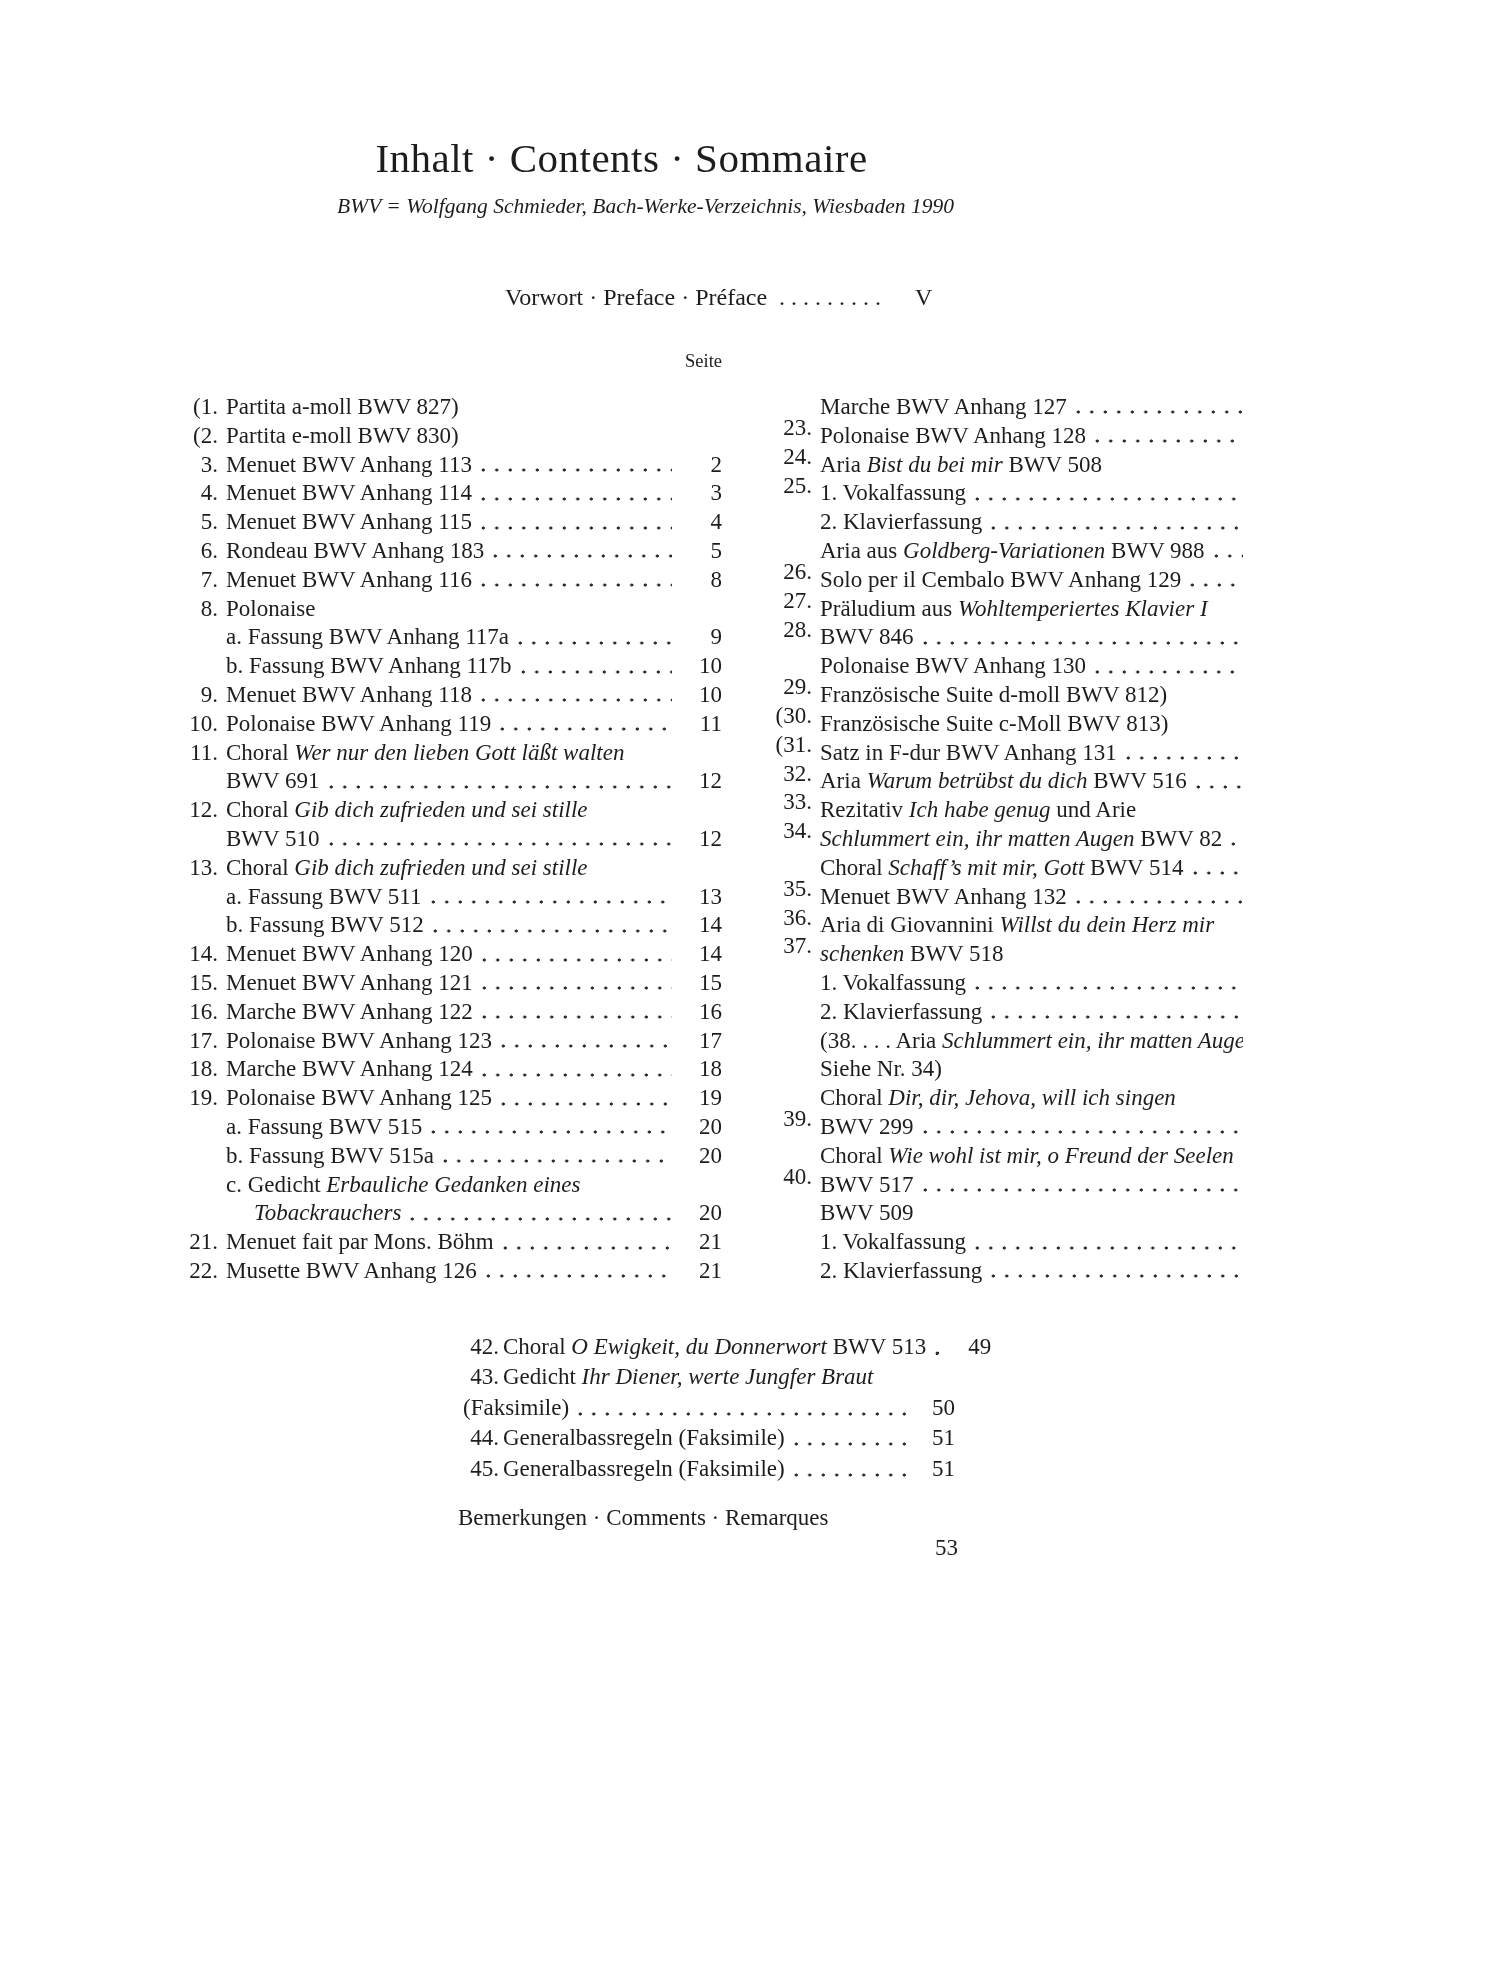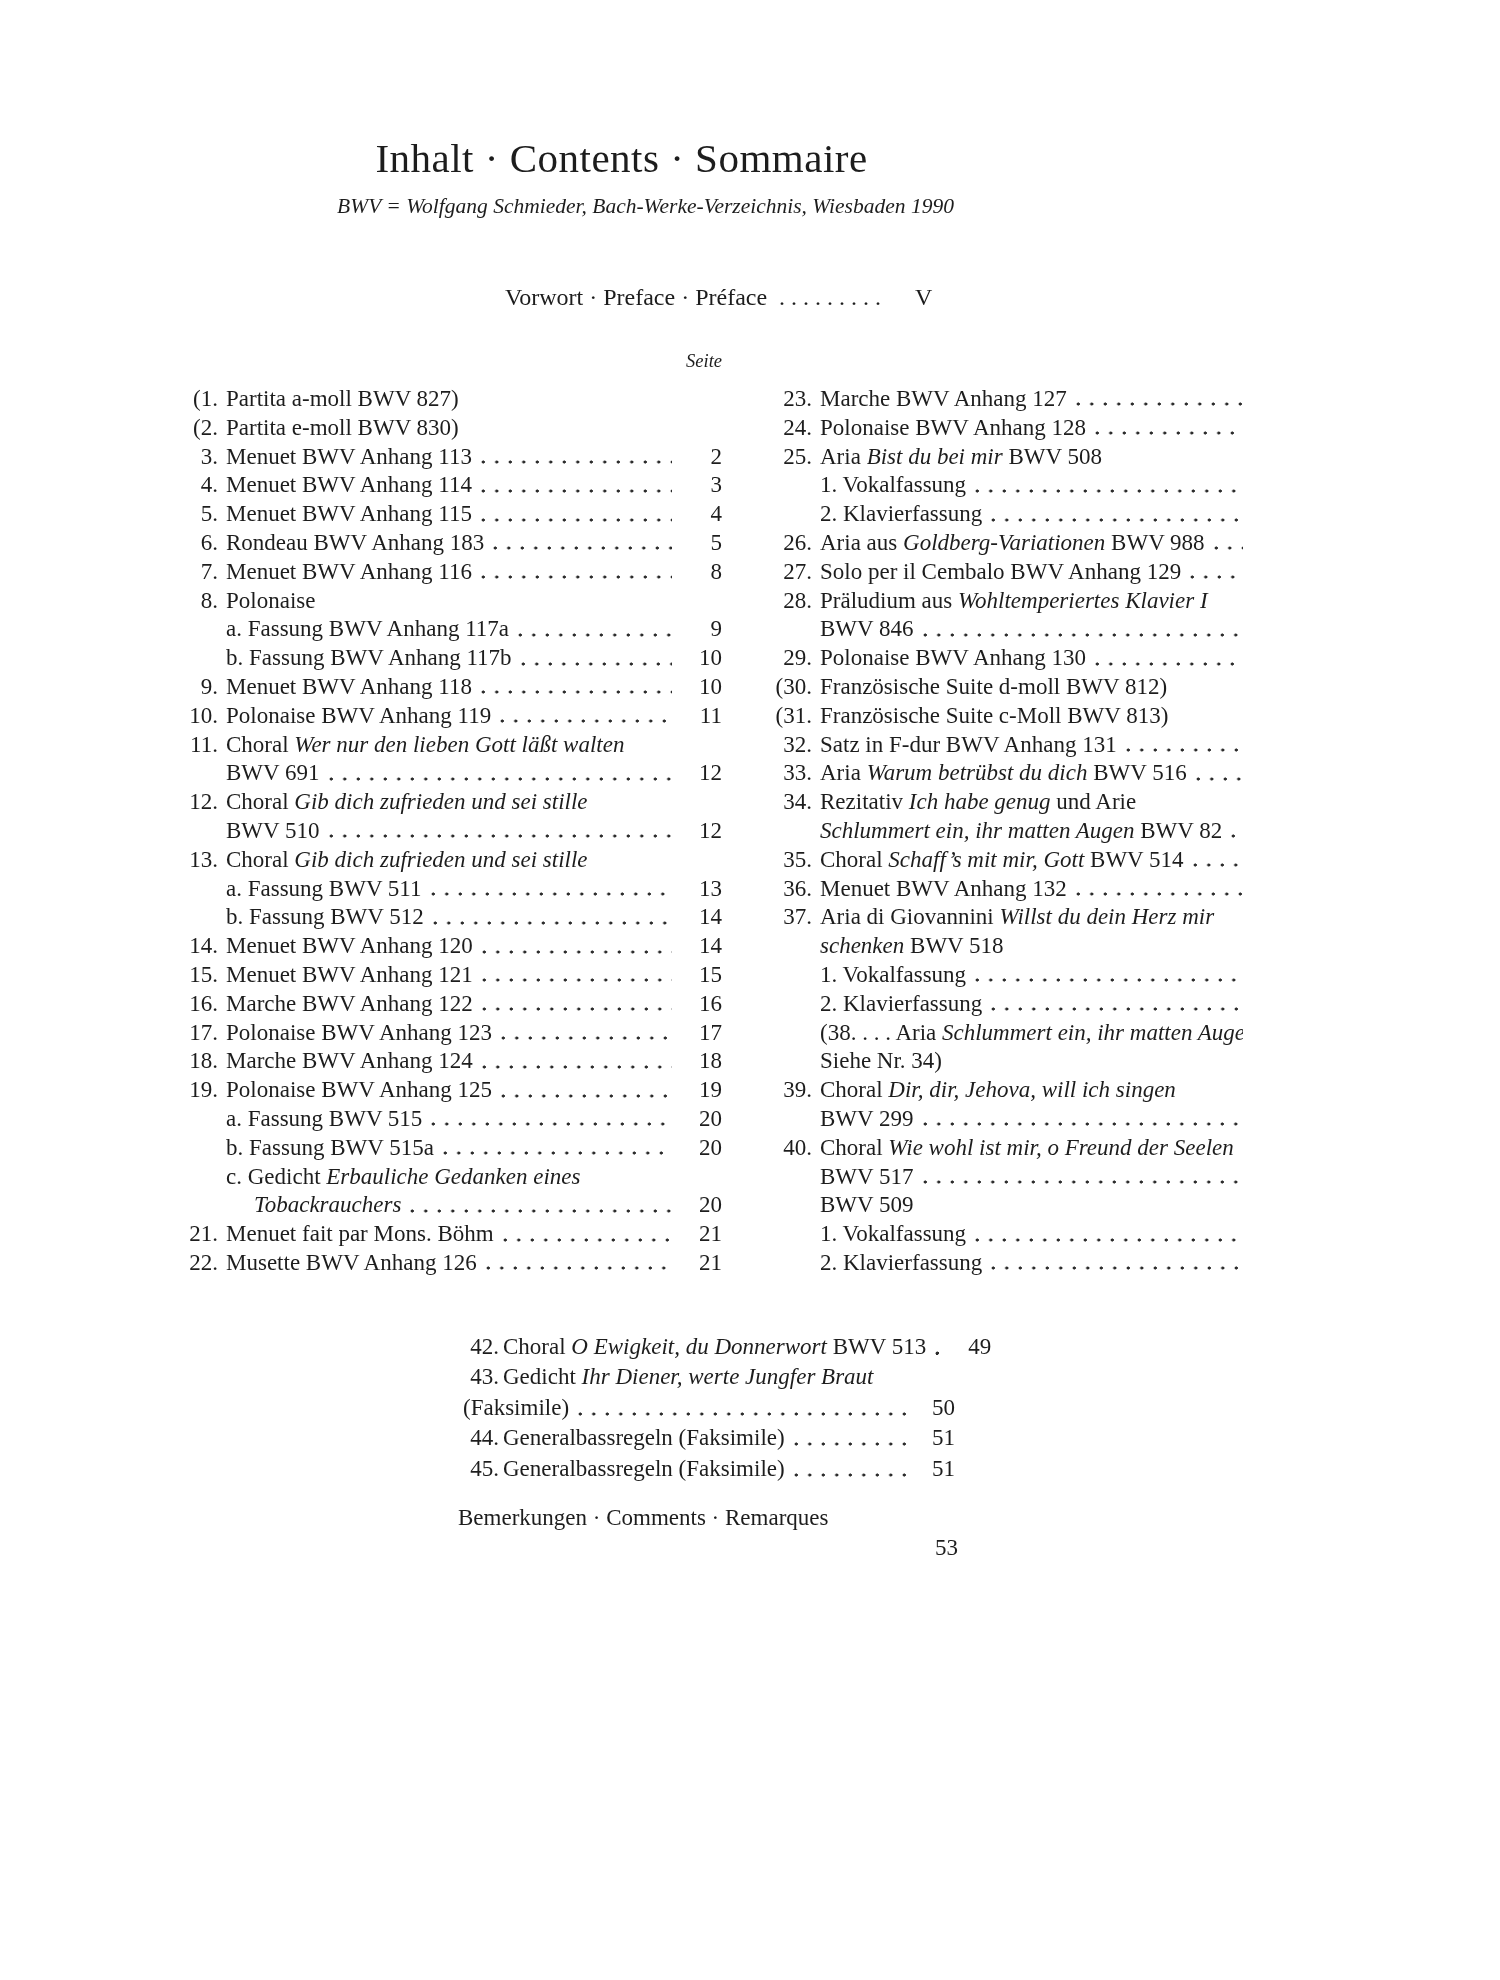--- a/index.html
+++ b/index.html
@@ -17,24 +17,24 @@
   }
   .preface{
     position:absolute;top:284px;left:505px;display:flex;align-items:baseline;
     font-size:24px;white-space:nowrap;
   }
   .pf-dots{margin:0 10px 0 12px;}
   .pf-page{margin-left:24px;}
   .col{position:absolute;top:351px;}
   .col-left{left:152px;width:570px;}
   .col-right{left:770px;width:548px;}
-  .seite{font-style:italic;font-size:18.5px;text-align:right;height:24px;margin-bottom:10px;}
+  .seite{font-size:18.5px;text-align:right;height:24px;margin-bottom:18px;}
   .row{display:flex;height:28.8px;line-height:28.8px;font-size:23px;white-space:nowrap;}
   .num{flex:0 0 66px;text-align:right;margin-right:8px;}
-  .col-right .num{flex-basis:42px;}
+  .col-right .num{flex-basis:42px;margin-top:21px;}
   .text{flex:0 0 auto;}
   .ind2 .text{padding-left:28px;}
   .ind3 .text{margin-left:8px;}
   .lead{
     flex:1 1 20px;min-width:8px;align-self:stretch;margin:0 6px 0 9px;
     background-image:radial-gradient(circle at 2.2px 2.2px,#2c2c2c 1.5px,rgba(0,0,0,0) 1.9px);
     background-size:13.5px 4.4px;background-repeat:repeat-x;
     background-position:0 calc(100% - 7px);
   }
   .pg{flex:0 0 44px;text-align:right;}

